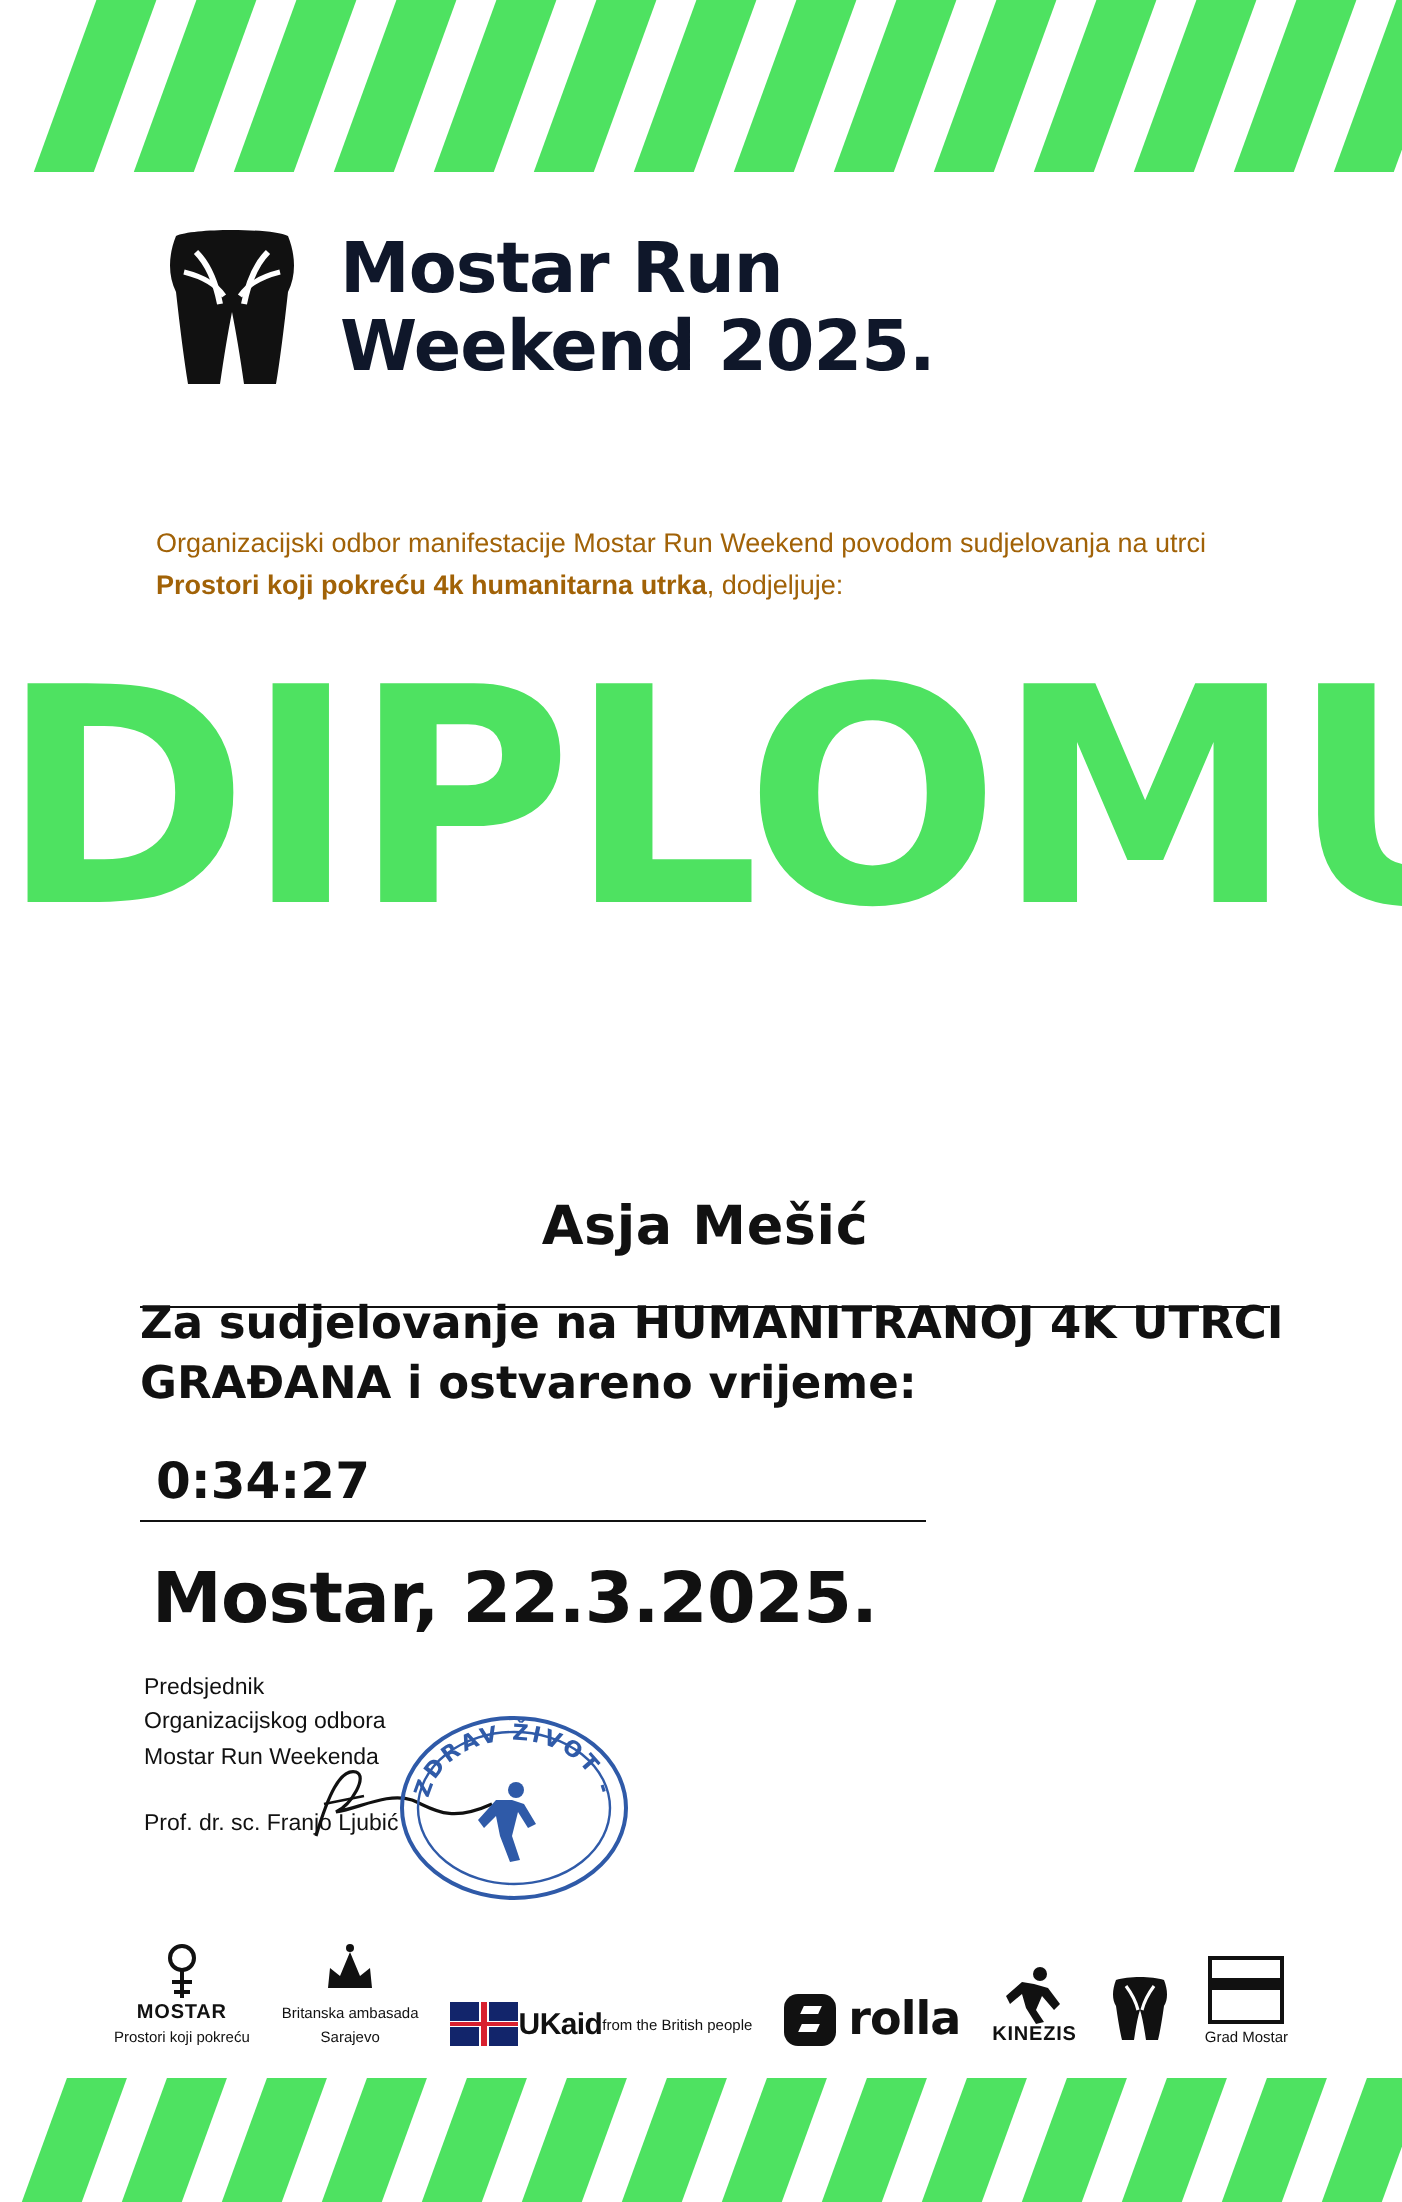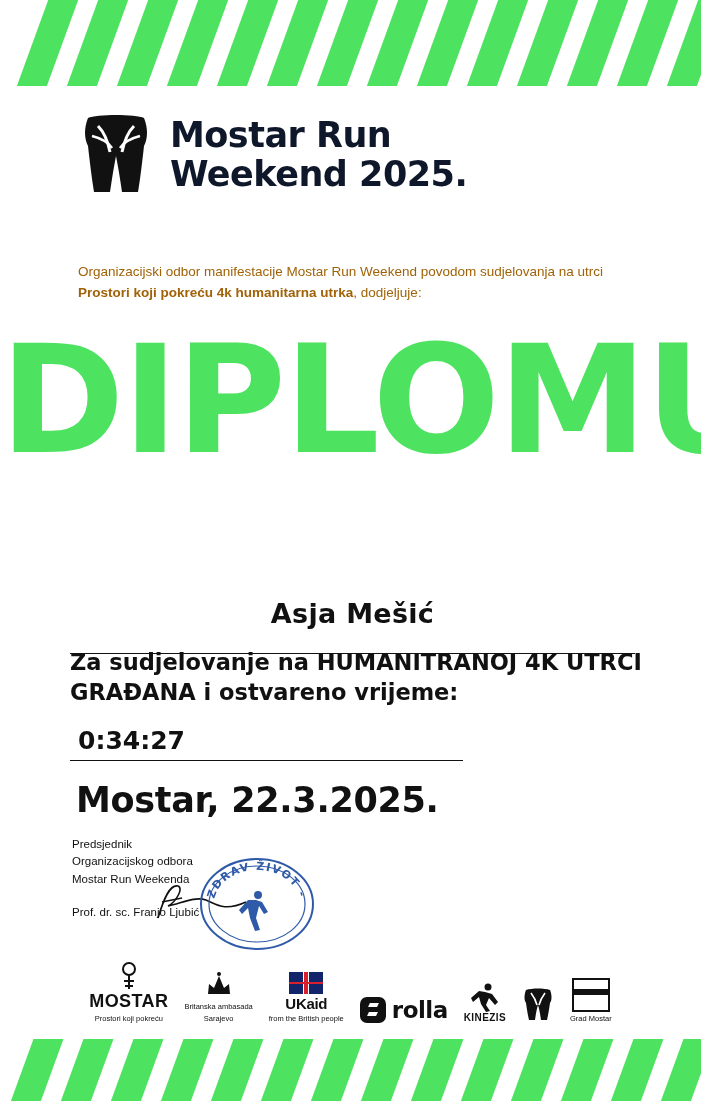--- a/index.html
+++ b/index.html
@@ -191,21 +191,21 @@
     justify-content: flex-end;
     color: #111111;
   }
   .sponsor .sp-label {
     font-size: 7.5px;
     line-height: 1.25;
     text-align: left;
     margin-top: 2px;
   }
   .sponsor .sp-name {
-    font-size: 18px;
+    font-size: 10px;
     font-weight: bold;
     letter-spacing: 0.4px;
   }
   .sp-glyph { display: block; }
 
   .rolla-box {
     display: flex;
     align-items: center;
     gap: 6px;
   }
@@ -232,21 +232,21 @@
     transform: skewX(-25deg);
   }
   .rolla-word {
     font-family: "DejaVu Sans", sans-serif;
     font-weight: bold;
     font-size: 23px;
     letter-spacing: -0.5px;
   }
   .ukaid-box {
     display: flex;
-    flex-direction: column;
+    flex-direction: row;
     align-items: center;
   }
   .ukaid-flag {
     width: 34px;
     height: 22px;
     background:
       linear-gradient(to bottom, transparent 44%, #ffffff 44%, #ffffff 56%, transparent 56%),
       linear-gradient(to right, transparent 42%, #ffffff 42%, #ffffff 58%, transparent 58%),
       #12256b;
     position: relative;

